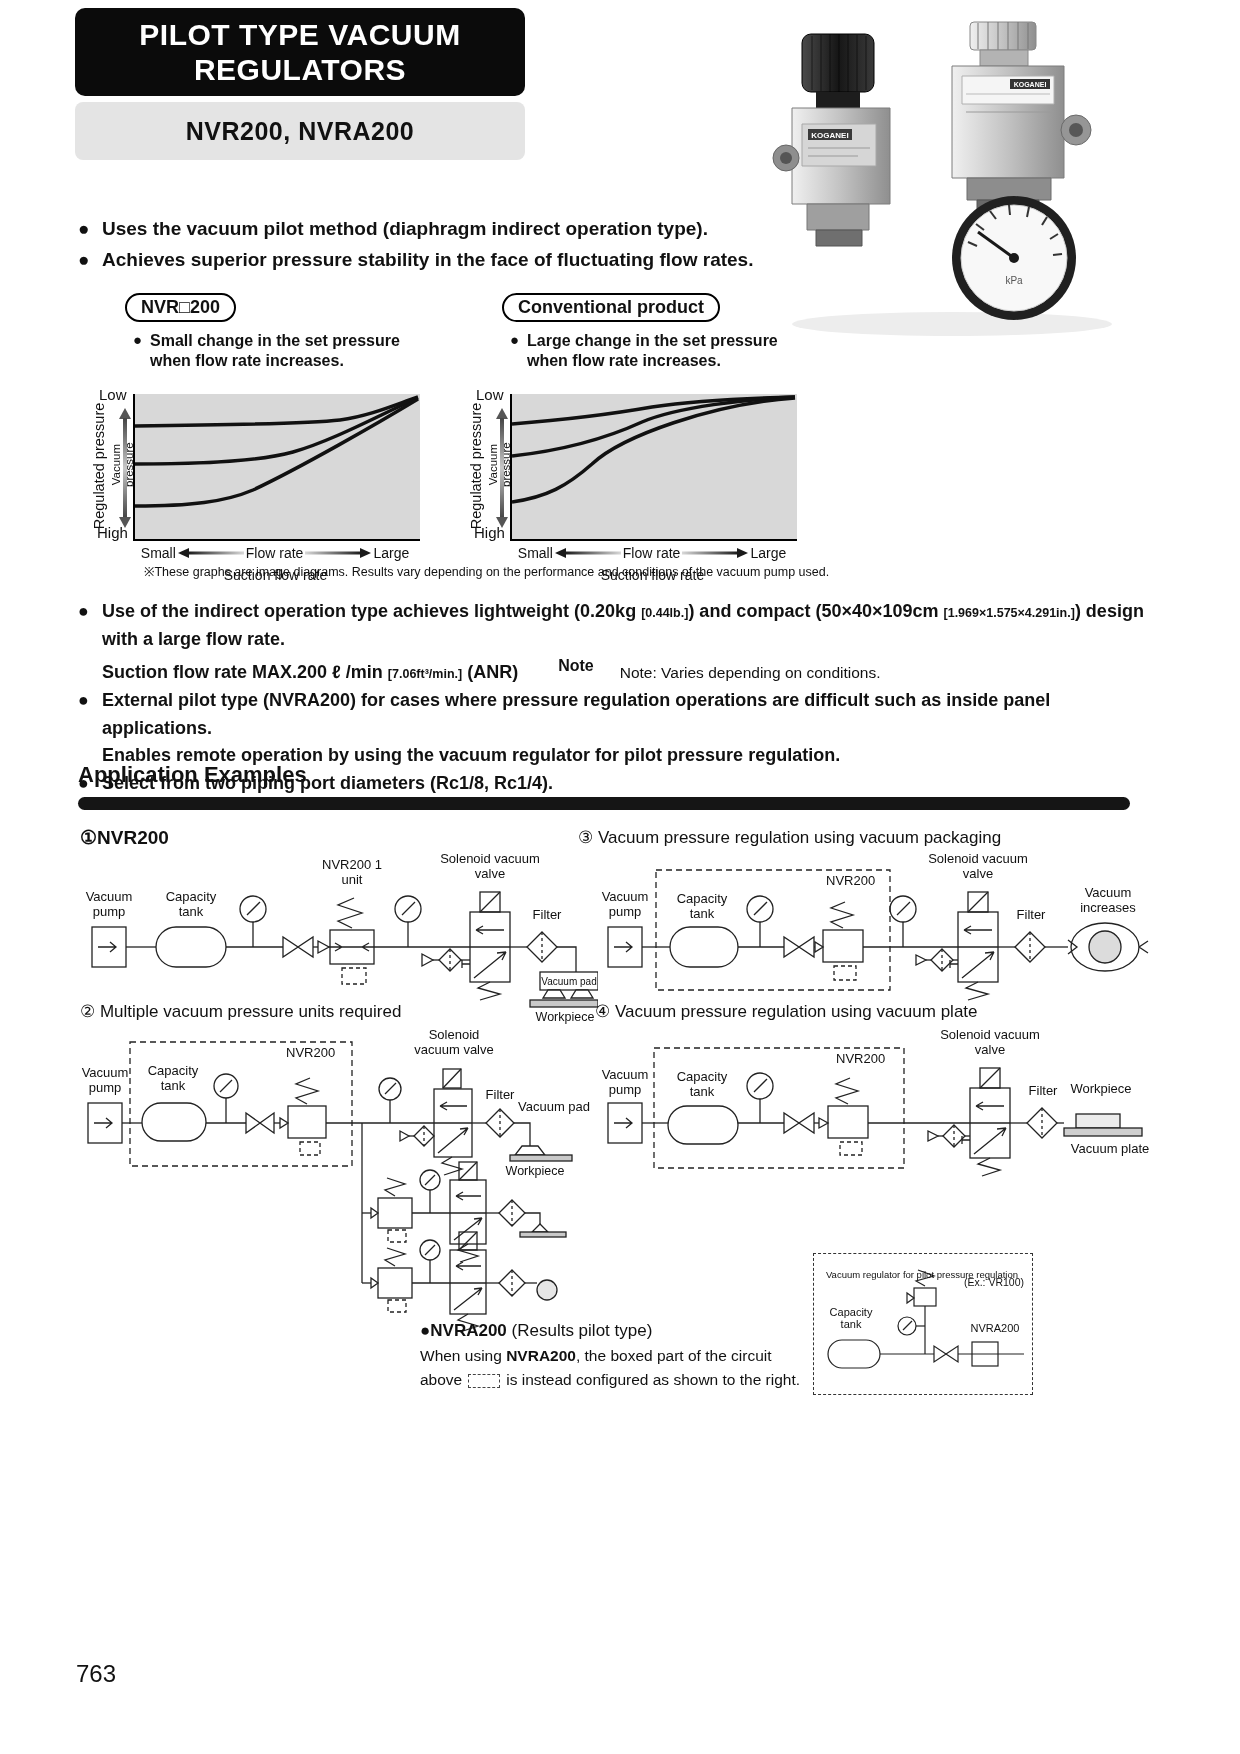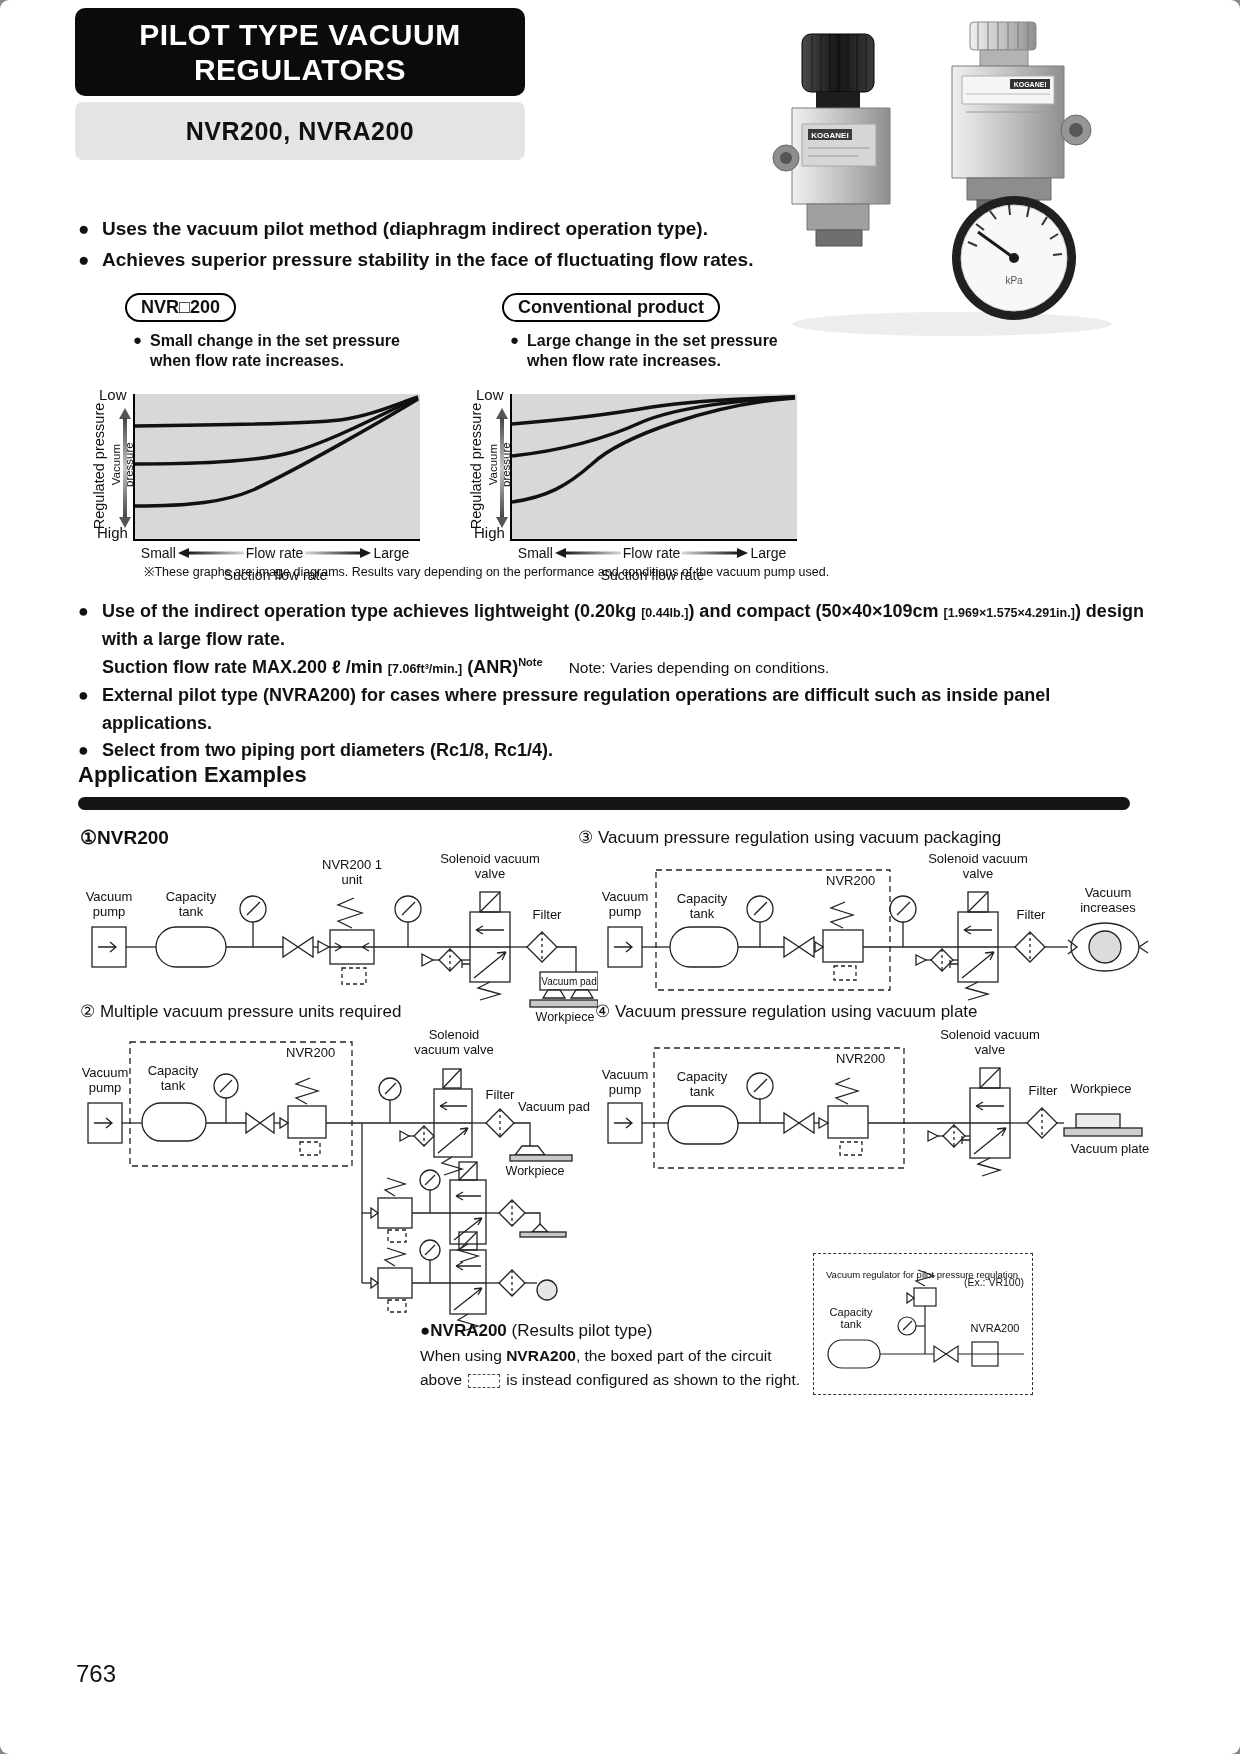--- a/index.html
+++ b/index.html
@@ -1,17 +1,17 @@
 <!DOCTYPE html>
 <html><head>
 <meta charset="utf-8">
 <style>
   html,body{margin:0;padding:0;background:#888;}
   #page{position:relative;width:1240px;height:1754px;background:#fff;margin:0 auto;
-        font-family:"Liberation Sans",sans-serif;color:#111;overflow:hidden;border-radius:9px;}
+        font-family:"Liberation Sans",sans-serif;color:#111;overflow:hidden;}
   .abs{position:absolute;}
   .b{font-weight:bold;}
   
   .titlebox{position:absolute;left:75px;top:8px;width:450px;height:88px;background:#0b0b0b;
             border-radius:10px;display:flex;align-items:center;justify-content:center;}
   .titlebox .tt{color:#fff;font-weight:bold;font-size:30px;line-height:1.18;text-align:center;letter-spacing:.5px;}
   .modelbox{position:absolute;left:75px;top:102px;width:450px;height:58px;background:#e4e4e4;
             border-radius:8px;display:flex;align-items:center;justify-content:center;}
   .modelbox span{font-weight:bold;font-size:25px;letter-spacing:.5px;}
   
@@ -36,21 +36,21 @@
         transform:rotate(-90deg);}
   .varrow{position:absolute;left:33px;top:18px;}
   .xrow{position:absolute;left:40px;top:155px;width:300px;display:flex;align-items:center;
         justify-content:center;font-size:14px;gap:2px;}
   .suct{position:absolute;left:48px;top:177px;width:285px;text-align:center;font-size:14px;}
   .footnote{position:absolute;left:144px;top:563px;font-size:12.5px;}
   
   .specs{position:absolute;left:78px;top:598px;width:1078px;font-size:18px;font-weight:bold;line-height:1.55;}
   .specs p{margin:0;position:relative;padding-left:24px;}
   .sm{font-size:12.5px;}
-  .supn{font-size:11px;vertical-align:super;}
+  .supn{font-size:16px;vertical-align:super;margin-left:40px;}
   .notetxt{font-weight:normal;font-size:15.5px;margin-left:26px;}
   
   .apptitle{position:absolute;left:78px;top:762px;font-size:22px;font-weight:bold;}
   .appbar{position:absolute;left:78px;top:797px;width:1052px;height:13px;background:#151515;border-radius:7px;}
   .dhead{position:absolute;font-size:17px;}
   .dhead.b1{font-weight:bold;font-size:19px;}
   .diag{position:absolute;}
   .diag svg{display:block;}
   .dlabel{position:absolute;font-size:13px;line-height:1.12;text-align:center;color:#111;}
   .padlabel{position:absolute;font-size:10px;text-align:center;}
@@ -251,20 +251,21 @@
       <div class="suct">Suction flow rate</div>
     </div>
   </div>
 
   <div class="footnote">※These graphs are image diagrams. Results vary depending on the performance and conditions of the vacuum pump used.</div>
 
   <div class="specs">
     <p><span class="bul">●</span><span>Use of the indirect operation type achieves lightweight (0.20kg </span><span class="sm">[0.44lb.]</span><span>) and compact (50×40×109cm </span><span class="sm">[1.969×1.575×4.291in.]</span><span>) design with a large flow rate.</span></p>
     <p><span>Suction flow rate MAX.200 ℓ /min </span><span class="sm">[7.06ft³/min.]</span><span> (ANR)</span><span class="supn">Note</span><span class="notetxt">Note: Varies depending on conditions.</span></p>
     <p><span class="bul">●</span><span>External pilot type (NVRA200) for cases where pressure regulation operations are difficult such as inside panel applications.</span></p>
+    <p><span>Enables remote operation by using the vacuum regulator for pilot pressure regulation.</span></p>
     <p><span class="bul">●</span><span>Select from two piping port diameters (Rc1/8, Rc1/4).</span></p>
   </div>
 
   <div class="apptitle">Application Examples</div>
   <div class="appbar"></div>
 
   <div class="dhead b1" style="left:80px;top:826px">①NVR200</div>
   <div class="diag" style="left:78px;top:852px;width:520px;height:180px">
     <svg width="520" height="180" viewBox="0 0 520 180" stroke="#222" fill="none" stroke-width="1.3">
       <g>

